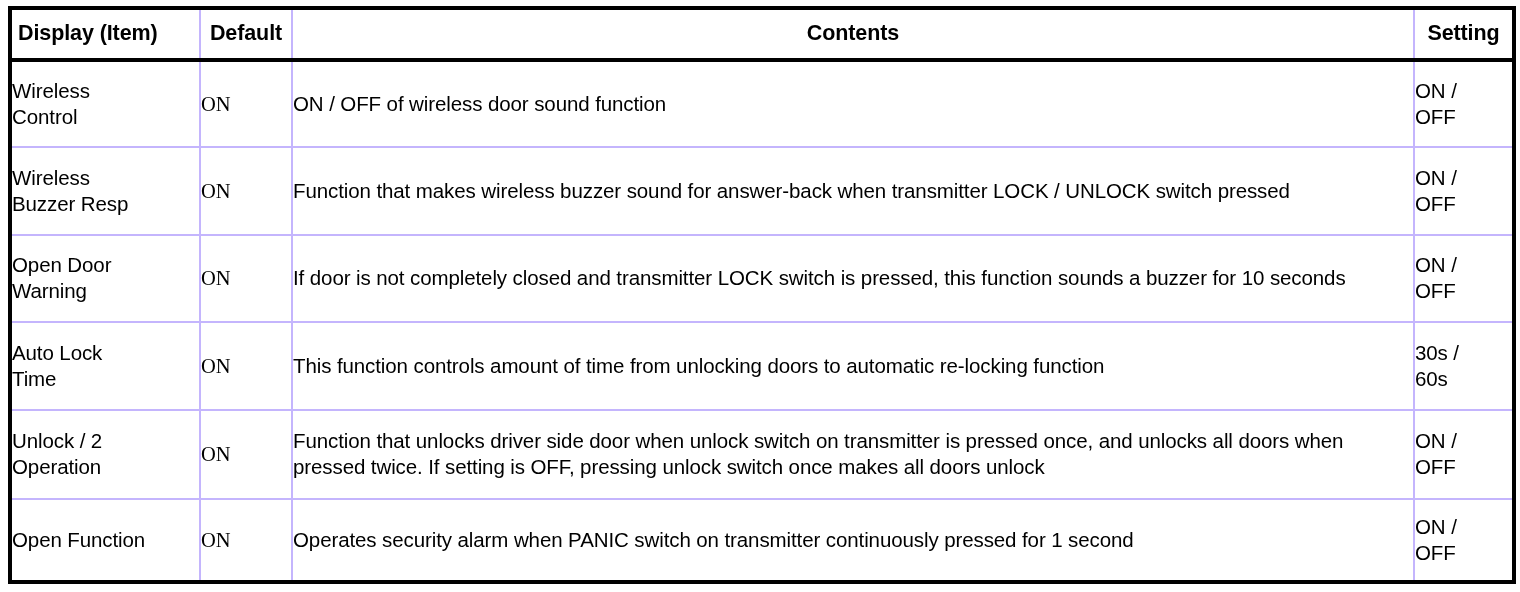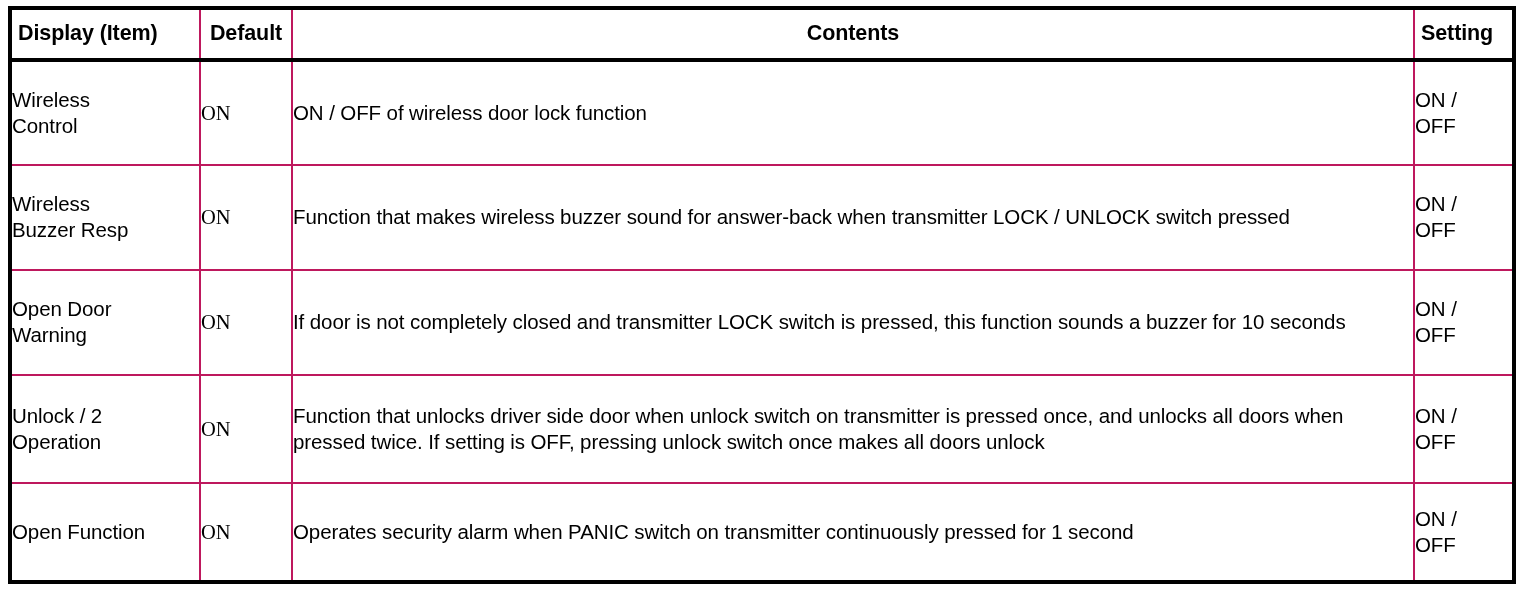--- a/index.html
+++ b/index.html
@@ -32,40 +32,40 @@
     background: #ffffff;
   }
 
   table.settings-table col.c-display  { width: 190px; }
   table.settings-table col.c-default  { width:  92px; }
   table.settings-table col.c-contents { width: 1122px; }
   table.settings-table col.c-setting  { width: 100px; }
 
   table.settings-table th,
   table.settings-table td {
-    border: 2px solid #be185d;
+    border: 2px solid #c4b5fd;
     padding: 0;
     vertical-align: middle;
     font-size: 20.5px;
     line-height: 1.28;
     letter-spacing: -0.1px;
   }
 
   
   thead tr.header-row th {
     border-bottom: 4px solid #000000;
     font-weight: bold;
     font-size: 21.5px;
     height: 44px;
     padding: 2px 6px;
   }
   th.th-display  { text-align: left;   padding-left: 9px; }
   th.th-default  { text-align: center;   padding-left: 9px; }
   th.th-contents { text-align: center; }
-  th.th-setting  { text-align: left;   padding-left: 9px; }
+  th.th-setting  { text-align: center;   padding-left: 9px; }
 
   
   td.cell-display {
     text-align: left;
     padding: 2px 5px 2px 9px;
     white-space: pre-line;
   }
   td.cell-default {
     text-align: left;
     padding: 2px 5px 2px 9px;
@@ -105,39 +105,47 @@
         <th class="th-contents">Contents</th>
         <th class="th-setting">Setting</th>
       </tr>
     </thead>
 
     <tbody>
       <tr class="data-row">
         <td class="cell-display">Wireless
 Control</td>
         <td class="cell-default">ON</td>
-        <td class="cell-contents">ON / OFF of wireless door lock function</td>
+        <td class="cell-contents">ON / OFF of wireless door sound function</td>
         <td class="cell-setting">ON /
 OFF</td>
       </tr>
       <tr class="data-row">
         <td class="cell-display">Wireless
 Buzzer Resp</td>
         <td class="cell-default">ON</td>
         <td class="cell-contents">Function that makes wireless buzzer sound for answer-back when transmitter LOCK / UNLOCK switch pressed</td>
         <td class="cell-setting">ON /
 OFF</td>
       </tr>
       <tr class="data-row">
         <td class="cell-display">Open Door
 Warning</td>
         <td class="cell-default">ON</td>
         <td class="cell-contents">If door is not completely closed and transmitter LOCK switch is pressed, this function sounds a buzzer for 10 seconds</td>
         <td class="cell-setting">ON /
 OFF</td>
+      </tr>
+      <tr class="data-row">
+        <td class="cell-display">Auto Lock
+Time</td>
+        <td class="cell-default">ON</td>
+        <td class="cell-contents">This function controls amount of time from unlocking doors to automatic re-locking function</td>
+        <td class="cell-setting">30s /
+60s</td>
       </tr>
       <tr class="data-row tall">
         <td class="cell-display">Unlock / 2
 Operation</td>
         <td class="cell-default">ON</td>
         <td class="cell-contents">Function that unlocks driver side door when unlock switch on transmitter is pressed once, and unlocks all doors when pressed twice. If setting is OFF, pressing unlock switch once makes all doors unlock</td>
         <td class="cell-setting">ON /
 OFF</td>
       </tr>
       <tr class="data-row last">

